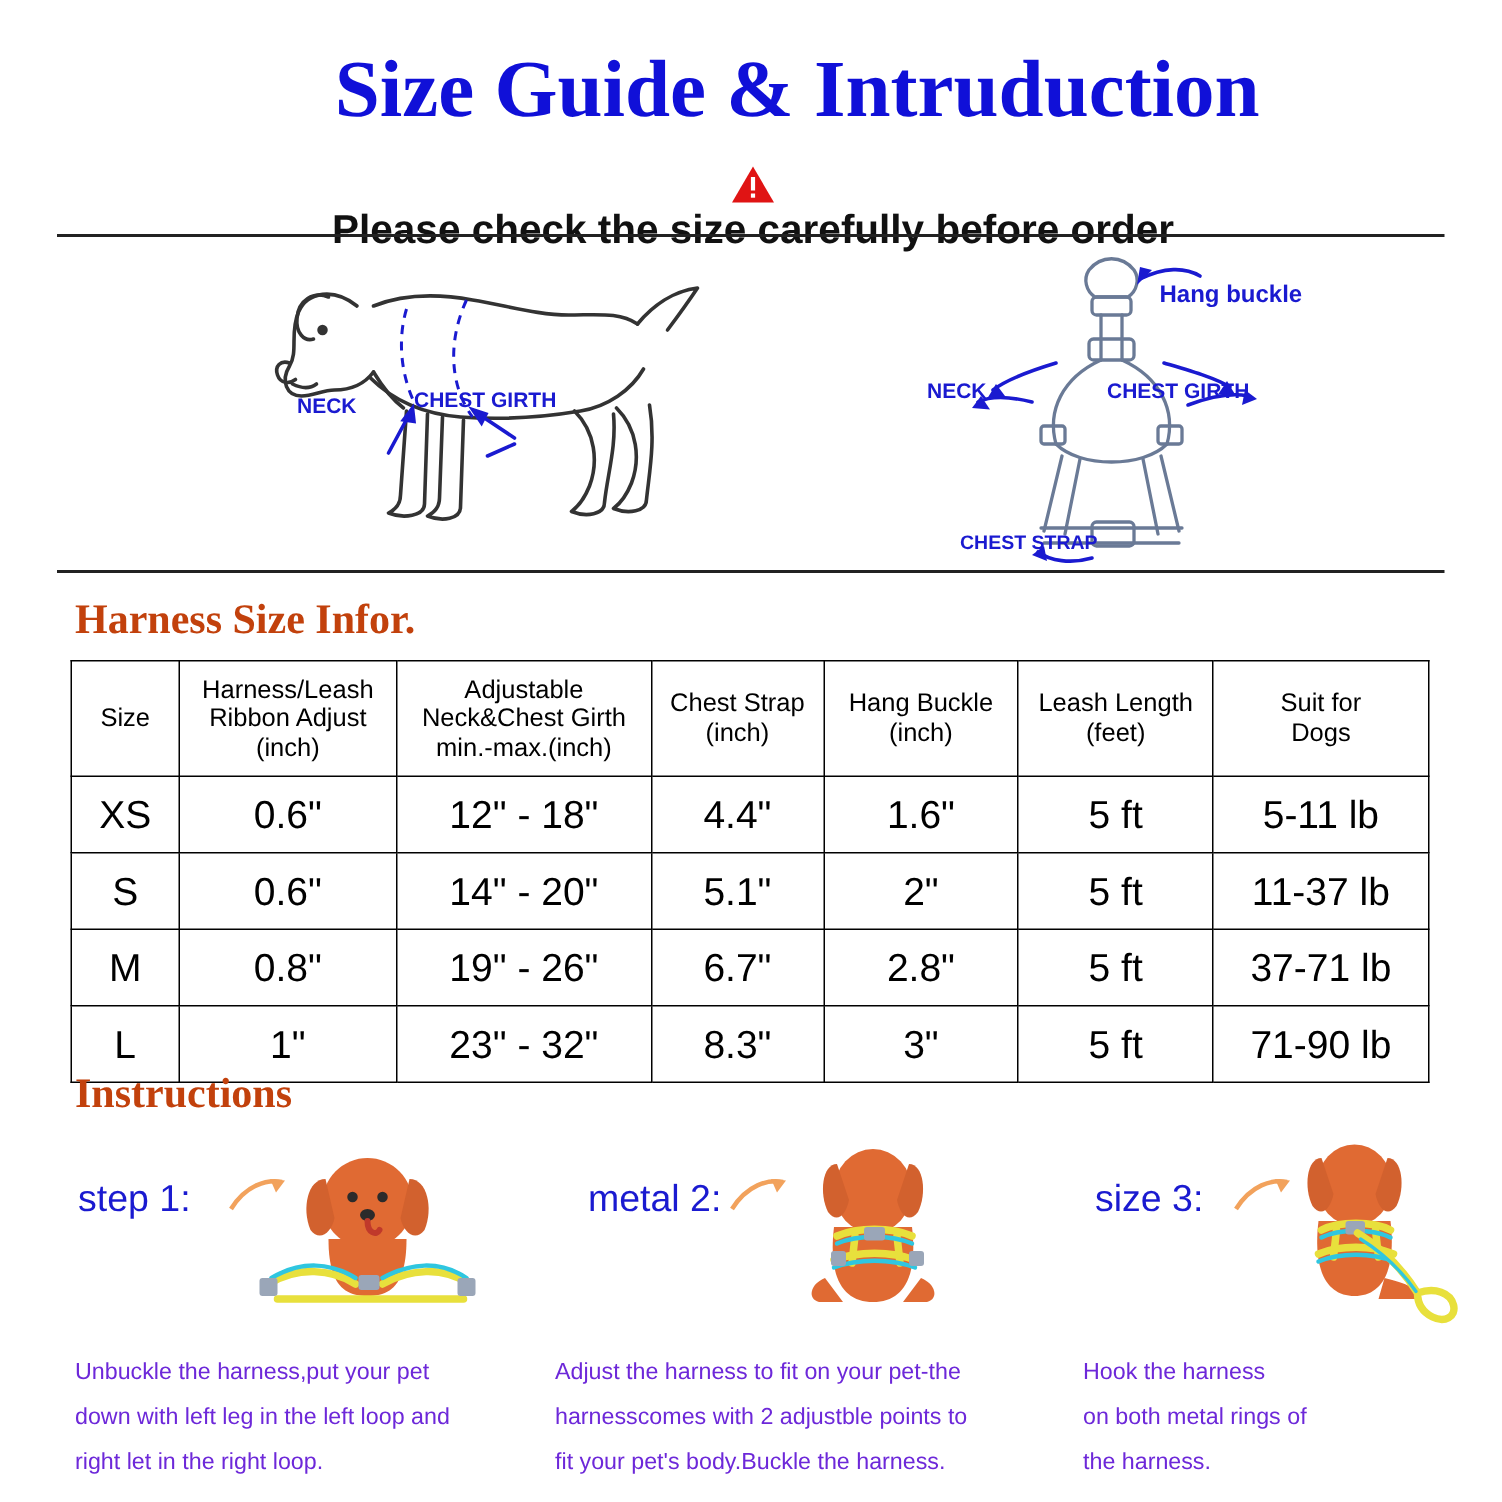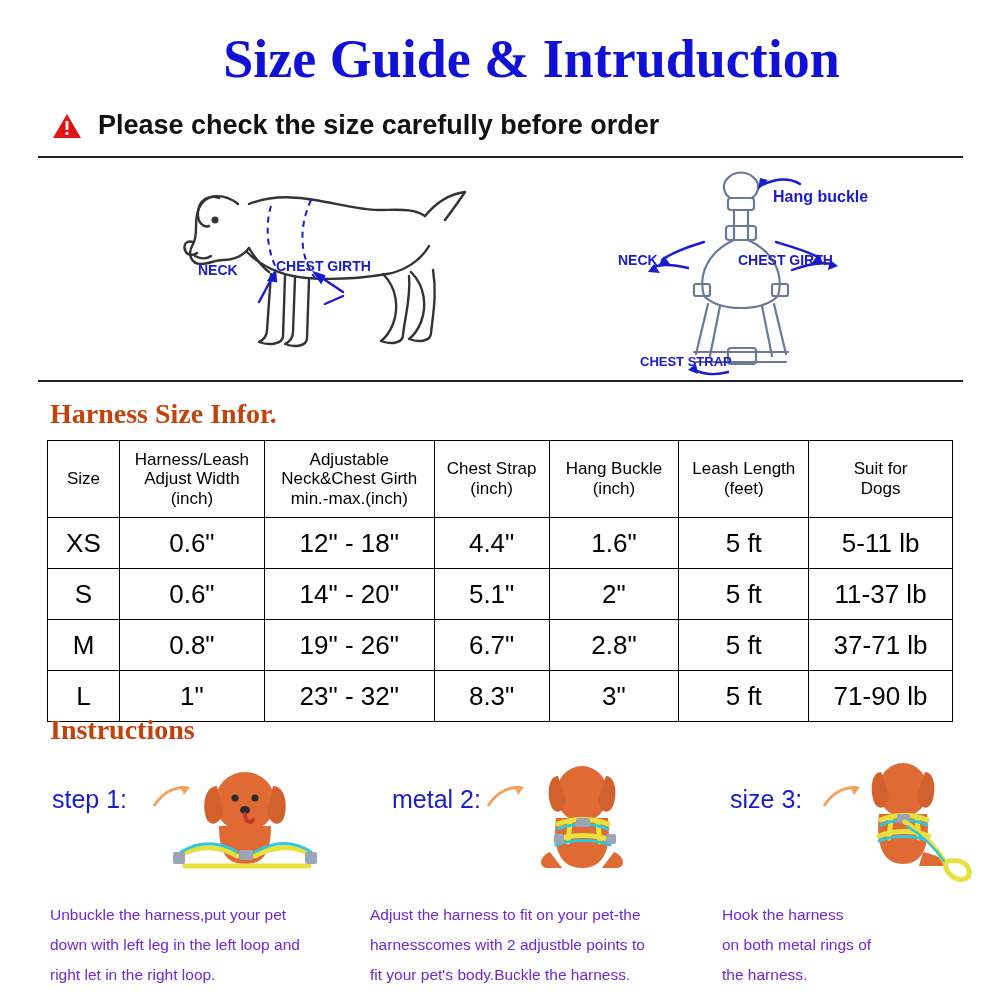--- a/index.html
+++ b/index.html
@@ -21,21 +21,21 @@
     font-weight:bold;
     font-size:54px;
     letter-spacing:0px;
     color:#1010d8;
     padding-left:31px;
   }
 
   
   .warn-row{
     position:absolute;left:52px;top:110px;width:900px;
-    display:flex;align-items:center;gap:16px;
+    display:flex;align-items:center;gap:2px;flex-direction:column;
   }
   .warn-icon{width:30px;height:26px;position:relative;flex:0 0 auto;}
   .warn-text{
     font-size:27px;font-weight:bold;color:#111;
     font-family:"Liberation Sans", sans-serif;
   }
 
   .hr{position:absolute;left:38px;width:925px;height:2px;background:#222;}
   .hr1{top:156px;}
   .hr2{top:380px;}
@@ -238,21 +238,21 @@
         <col class="c2">
         <col class="c3">
         <col class="c4">
         <col class="c5">
         <col class="c6">
     </colgroup>
     <thead>
       <tr>
         <th style="white-space:pre-line">Size</th>
         <th style="white-space:pre-line">Harness/Leash
-Adjust Width
+Ribbon Adjust
 (inch)</th>
         <th style="white-space:pre-line">Adjustable
 Neck&amp;Chest Girth
 min.-max.(inch)</th>
         <th style="white-space:pre-line">Chest Strap
 (inch)</th>
         <th style="white-space:pre-line">Hang Buckle
 (inch)</th>
         <th style="white-space:pre-line">Leash Length
 (feet)</th>

